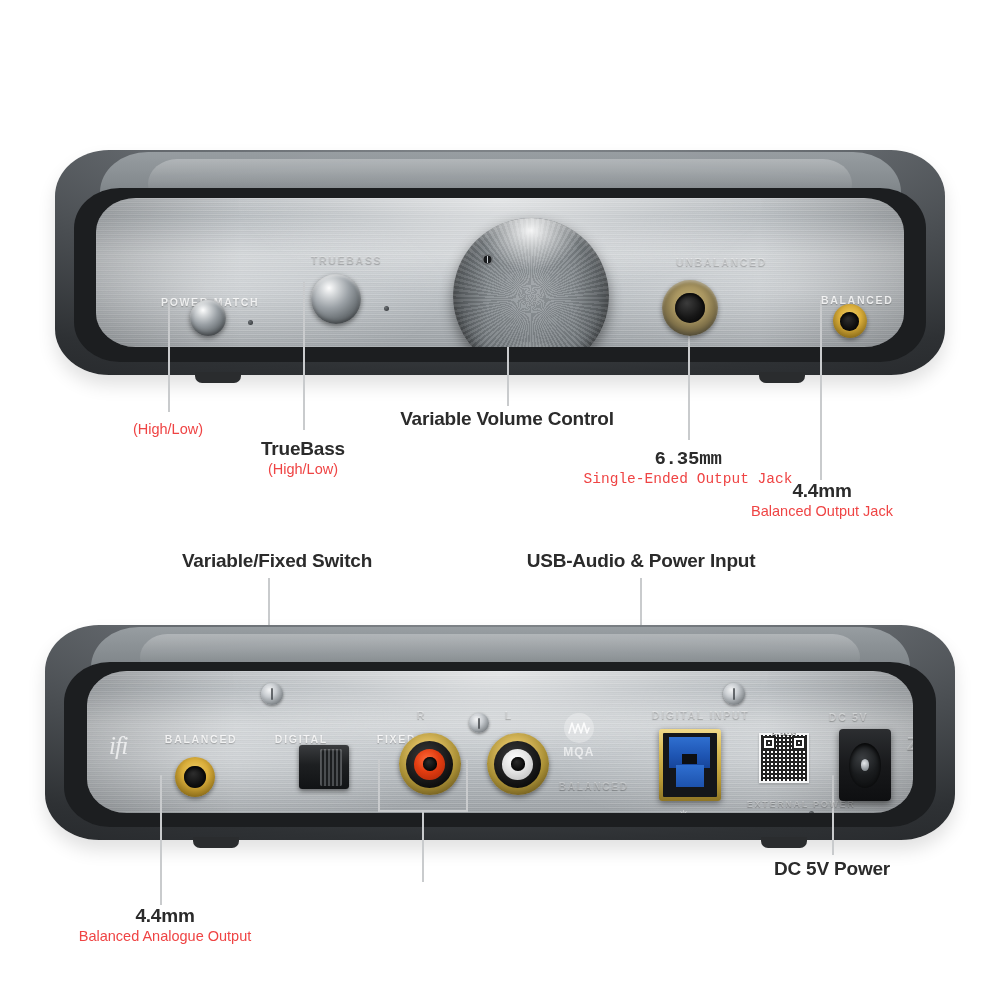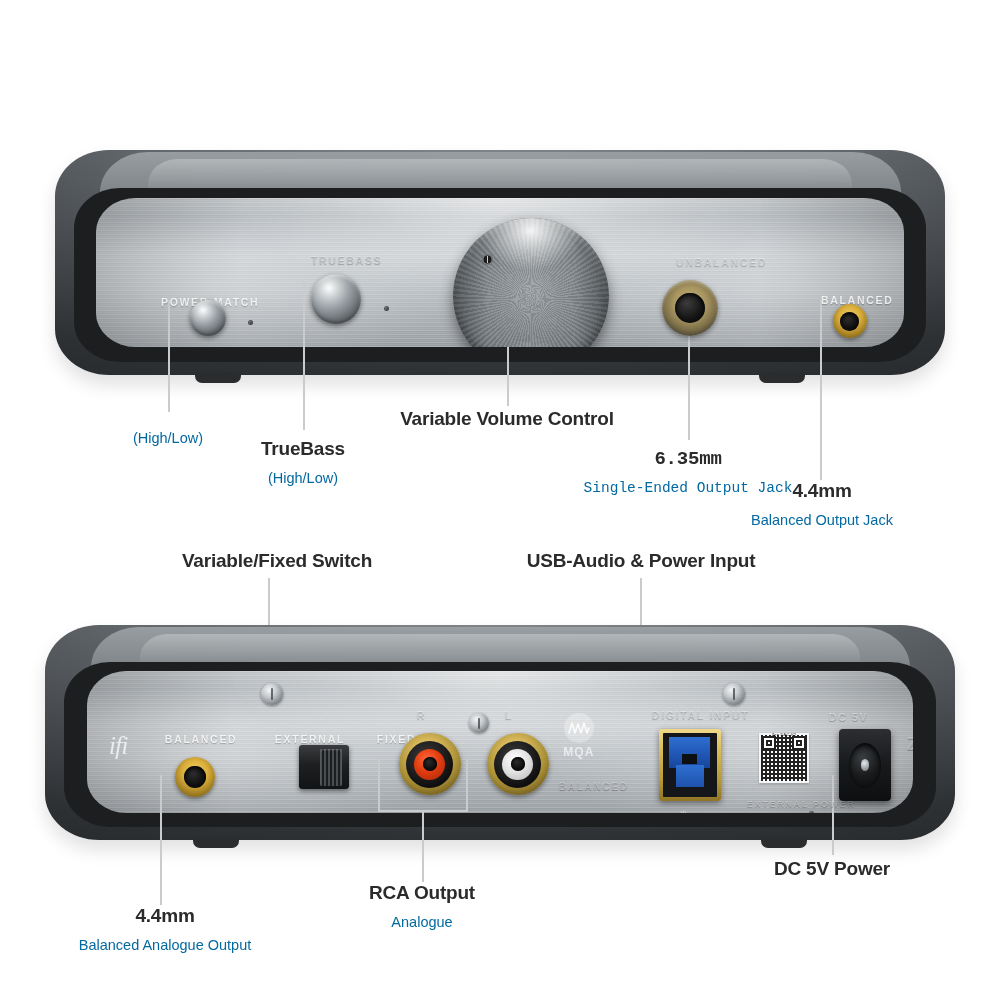--- a/index.html
+++ b/index.html
@@ -17,23 +17,23 @@
   }
 
   
   .cap { position: absolute; text-align: center; white-space: nowrap; }
   .cap .t1 {
     font-weight: bold;
     color: #2b2b2b;
     letter-spacing: -0.2px;
   }
   .cap .t2 {
-    color: #0369a1;
+    color: #ef4444;
     letter-spacing: 0px;
-    margin-top: 10px;
+    margin-top: 1px;
   }
   .cap.big .t1 { font-size: 19px; }
   .cap.big .t2 { font-size: 14.5px; }
 
   
   .leader {
     position: absolute;
     width: 2px;
     background: #c9cbcd;
   }
@@ -526,21 +526,21 @@
 
     <div class="shell"></div>
     <div class="lid"></div>
     <div class="bezel"></div>
 
     <div class="face">
 
       <div class="ifi-logo" style="left:22px; top:62px;">ifi</div>
 
       <span class="silk" style="left:78px; top:62px;">BALANCED</span>
-      <span class="silk" style="left:188px; top:62px;">EXTERNAL</span>
+      <span class="silk" style="left:188px; top:62px;">DIGITAL</span>
       <span class="silk" style="left:290px; top:62px;">FIXED</span>
       <span class="silk faint" style="left:330px; top:38px; letter-spacing:0;">R</span>
       <span class="silk faint" style="left:418px; top:38px; letter-spacing:0;">L</span>
       <span class="silk faint" style="left:565px; top:38px;">DIGITAL INPUT</span>
       <span class="silk faint" style="left:742px; top:40px;">DC 5V</span>
       <span class="silk ghost" style="left:660px; top:128px; font-size:9px;">EXTERNAL POWER</span>
       <span class="silk ghost" style="left:820px; top:62px; font-size:19px; letter-spacing:2px;">ZEN DAC</span>
       <span class="silk ghost" style="left:472px; top:110px; font-size:10px;">BALANCED</span>
 
       <div class="mqa" style="left:462px; top:42px; width:60px;">
@@ -615,22 +615,18 @@
   <div class="leader h" style="left:378px; top:810px; width:90px; height:2px;"></div>
   <div class="leader" style="left:422px; top:810px; height:72px;"></div>
 
   <div class="leader" style="left:832px; top:775px; height:80px;"></div>
 
   <div class="cap big" style="left:60px; top:905px; width:210px;">
     <div class="t1">4.4mm</div>
     <div class="t2">Balanced Analogue Output</div>
   </div>
 
-  <div class="cap big" style="left:322px; top:882px; width:200px;">
-    <div class="t1">RCA Output</div>
-    <div class="t2">Analogue</div>
-  </div>
 
   <div class="cap big" style="left:732px; top:858px; width:200px;">
     <div class="t1">DC 5V Power</div>
   </div>
 
 </div>
 
 </body></html>

